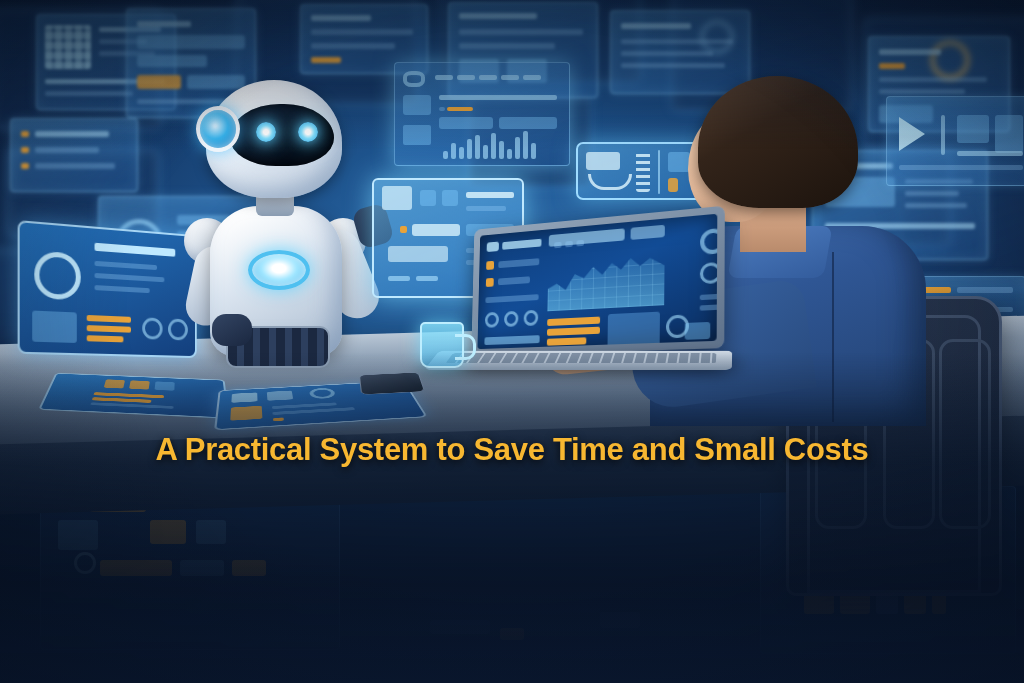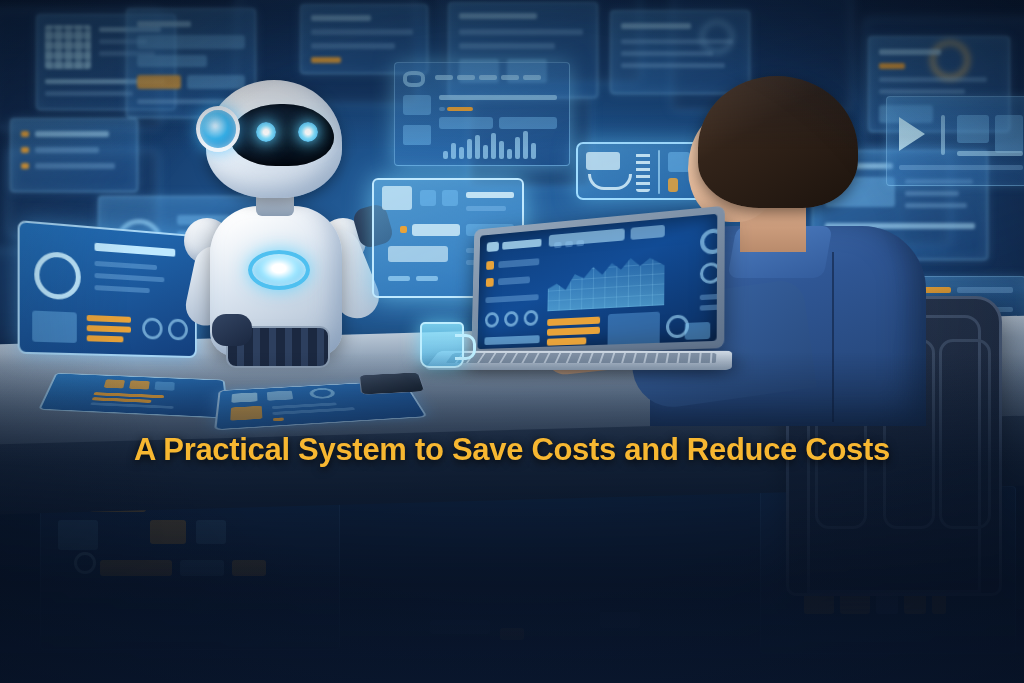--- a/index.html
+++ b/index.html
@@ -645,16 +645,16 @@
   </div>
 
   <div class="phone"></div>
   <div class="cup"></div>
 
   <div class="vig-top"></div>
   <div class="vig-bottom"></div>
   <div class="vig-sides"></div>
 
   <div class="titlewrap">
-    <div class="t3">A Practical System to Save Costs and Reduce Costs</div>
+    <div class="t3">A Practical System to Save Time and Small Costs</div>
   </div>
 
 </div>
 
 </body></html>

